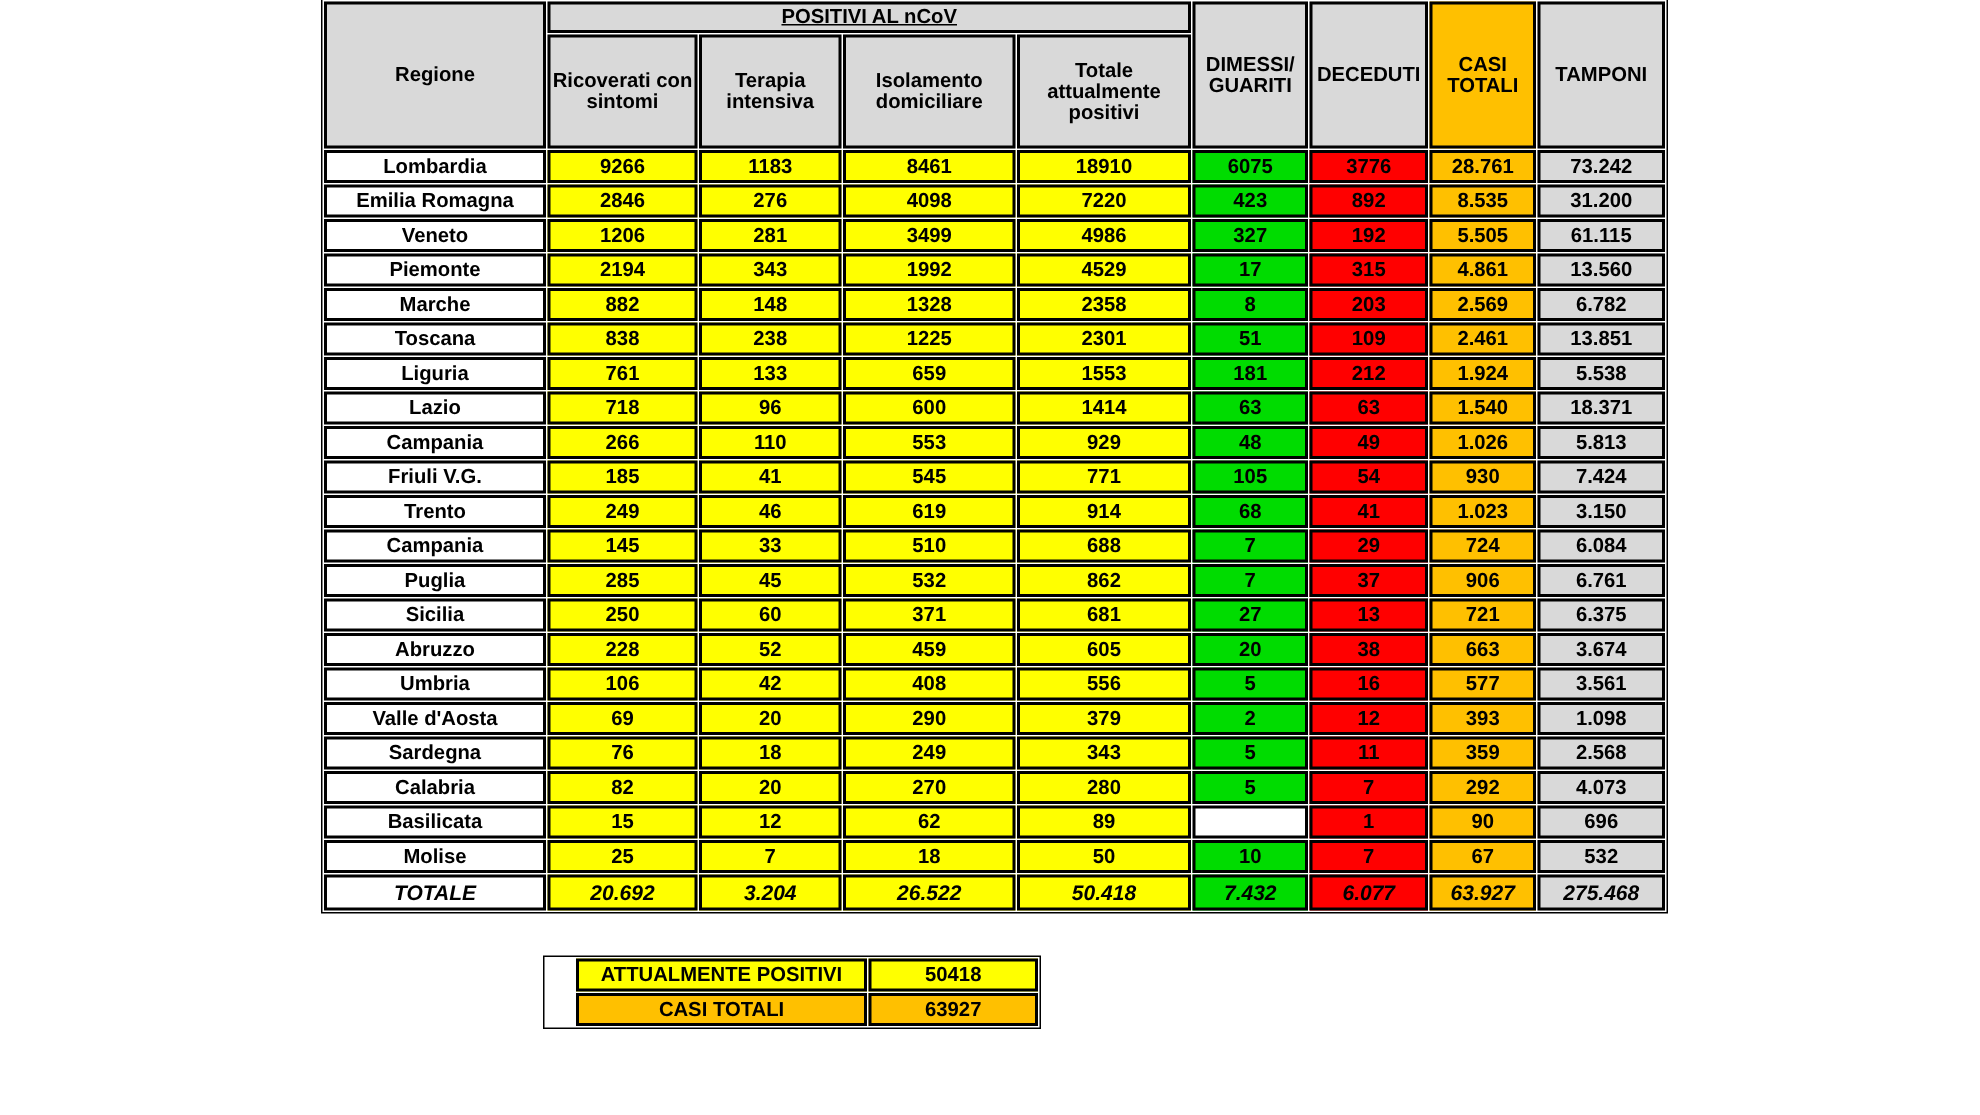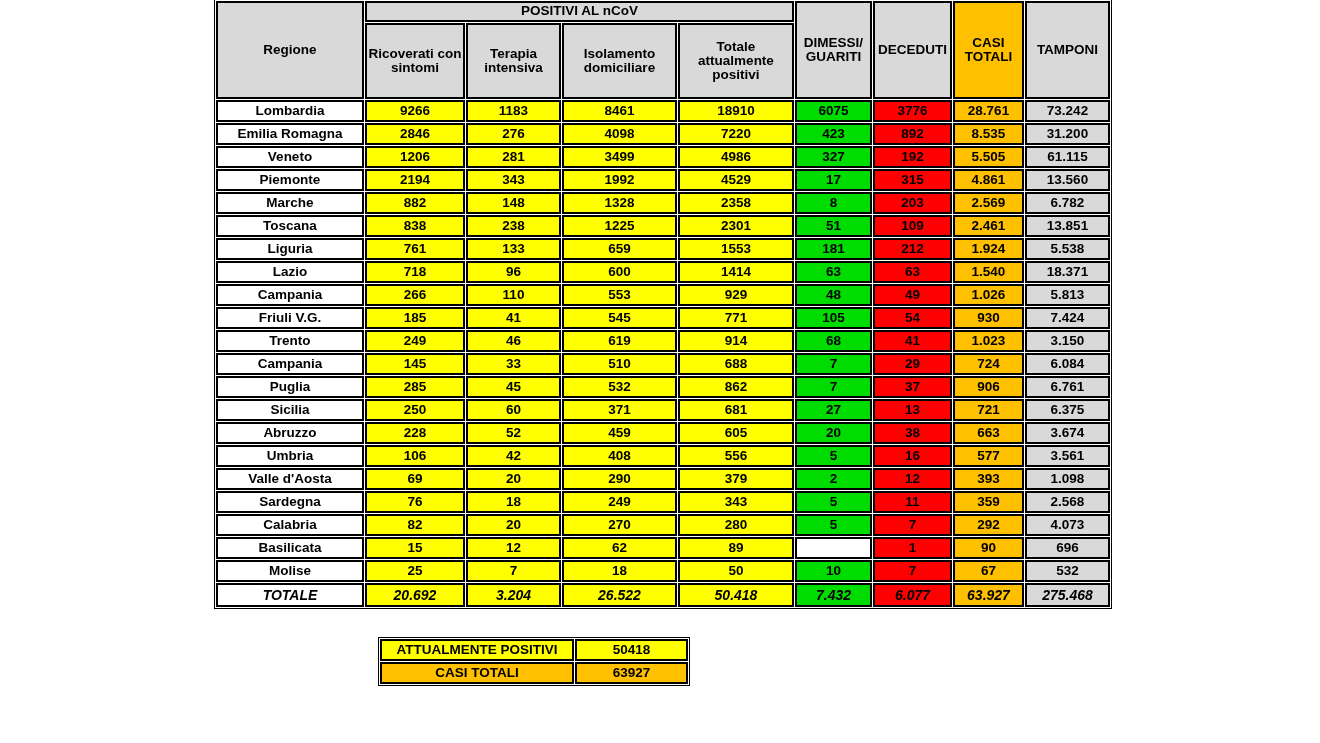--- a/index.html
+++ b/index.html
@@ -31,35 +31,35 @@
     white-space: nowrap;
     color: #000;
     font-size: 13.5px;
     line-height: 1.05;
   }
 
   .main-table { position: absolute; left: 214px; top: -1px; }
   .main-table th.wrap { white-space: normal; }
 
   .hdr       { background: var(--c-gray); font-size: 13.5px; }
-  .hdr-band  { height: 21px; }
+  .hdr-band  { height: 21px; text-decoration: underline; }
   .hdr-sub   { height: 76px; }
 
   .bg-yellow { background: var(--c-yellow); }
   .bg-green  { background: var(--c-green); }
   .bg-red    { background: var(--c-red); }
   .bg-orange { background: var(--c-orange); }
   .bg-gray   { background: var(--c-gray); }
   .bg-white  { background: #ffffff; }
 
   .region-cell { background: #ffffff; height: 22px; font-size: 13px; }
   tr.data-row td { height: 22px; }
   tr.total-row td { height: 24px; font-size: 14px; font-style: italic; }
 
-  .summary-table { position: absolute; left: 378px; top: 637px; }
+  .summary-table { position: absolute; left: 362px; top: 637px; padding-left: 20px; }
   .summary-table td { height: 22px; font-size: 13.5px; }
 </style>
 </head>
 <body>
 
 <div class="stage">
 
   <table class="grid main-table">
     <colgroup>
       <col style="width:148px">

